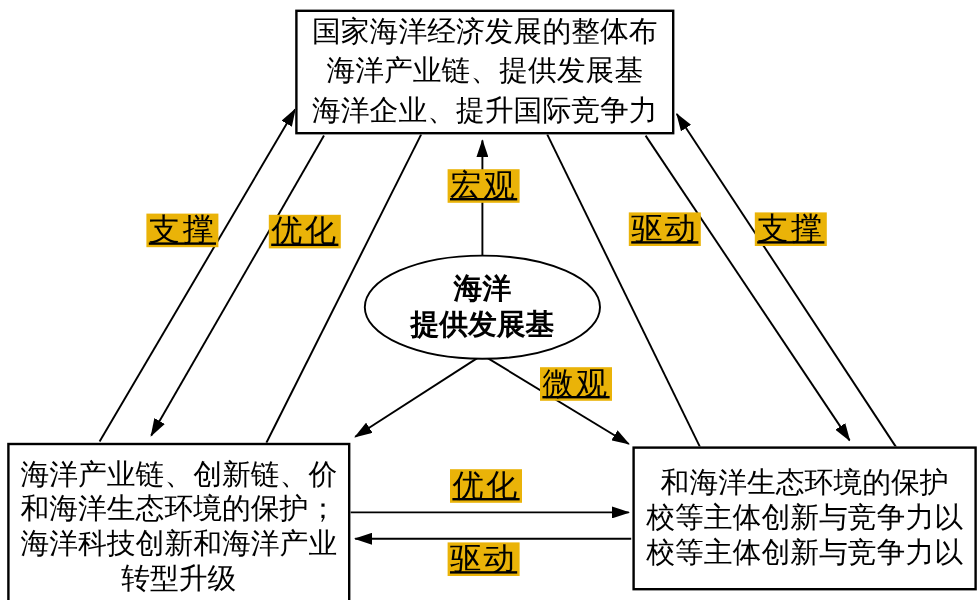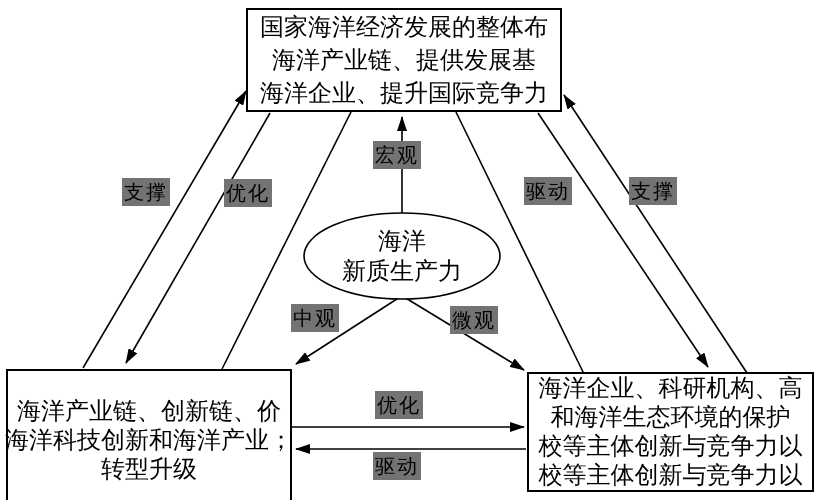--- a/index.html
+++ b/index.html
@@ -17,26 +17,26 @@
     display:flex;flex-direction:column;justify-content:center;align-items:center;
     text-align:center;font-size:24px;line-height:32px;
   }
   .node-box .bl{white-space:nowrap;}
   #top-box{left:246px;top:8px;width:316px;height:104px;line-height:33px;}
   #bottom-left-box{left:6px;top:369px;width:286px;height:142px;line-height:29px;}
   #bottom-right-box{left:527px;top:372px;width:287px;height:120px;line-height:29px;}
   #ellipse-text{
     position:absolute;z-index:3;left:302px;top:218px;width:200px;height:76px;
     display:flex;flex-direction:column;justify-content:center;align-items:center;
-    font-size:24px;line-height:30px;text-align:center;
+    font-size:24px;line-height:30px;text-align:center;font-weight:bold;
   }
   .edge-label{
-    position:absolute;z-index:4;background:#737373;
-    font-size:20px;line-height:28px;letter-spacing:2px;
-    padding:0 2px;white-space:nowrap;
+    position:absolute;z-index:4;background:#eab308;
+    font-size:26px;line-height:28px;letter-spacing:2px;
+    padding:0 2px;white-space:nowrap;text-decoration:underline;
   }
   #lbl-support-left{left:122px;top:178px;}
   #lbl-optimize-left{left:224px;top:179px;}
   #lbl-macro{left:373px;top:141px;}
   #lbl-drive-right{left:524px;top:177px;}
   #lbl-support-right{left:629px;top:177px;}
   #lbl-meso{left:291px;top:304px;}
   #lbl-micro{left:450px;top:306px;}
   #lbl-optimize-h{left:375px;top:391px;}
   #lbl-drive-h{left:373px;top:452px;}
@@ -69,39 +69,38 @@
   </svg>
 
   <div id="top-box" class="node-box">
     <div class="bl">国家海洋经济发展的整体布</div>
     <div class="bl">海洋产业链、提供发展基</div>
     <div class="bl">海洋企业、提升国际竞争力</div>
   </div>
 
   <div id="bottom-left-box" class="node-box">
     <div class="bl">海洋产业链、创新链、价</div>
-    <div class="bl">海洋科技创新和海洋产业；</div>
+    <div class="bl">和海洋生态环境的保护；</div>
+    <div class="bl">海洋科技创新和海洋产业</div>
     <div class="bl">转型升级</div>
   </div>
 
   <div id="bottom-right-box" class="node-box">
-    <div class="bl">海洋企业、科研机构、高</div>
     <div class="bl">和海洋生态环境的保护</div>
     <div class="bl">校等主体创新与竞争力以</div>
     <div class="bl">校等主体创新与竞争力以</div>
   </div>
 
   <div id="ellipse-text">
     <div class="bl">海洋</div>
-    <div class="bl">新质生产力</div>
+    <div class="bl">提供发展基</div>
   </div>
 
   <div id="lbl-support-left" class="edge-label">支撑</div>
   <div id="lbl-optimize-left" class="edge-label">优化</div>
   <div id="lbl-macro" class="edge-label">宏观</div>
   <div id="lbl-drive-right" class="edge-label">驱动</div>
   <div id="lbl-support-right" class="edge-label">支撑</div>
-  <div id="lbl-meso" class="edge-label">中观</div>
   <div id="lbl-micro" class="edge-label">微观</div>
   <div id="lbl-optimize-h" class="edge-label">优化</div>
   <div id="lbl-drive-h" class="edge-label">驱动</div>
 
 </div>
 
 </body></html>

